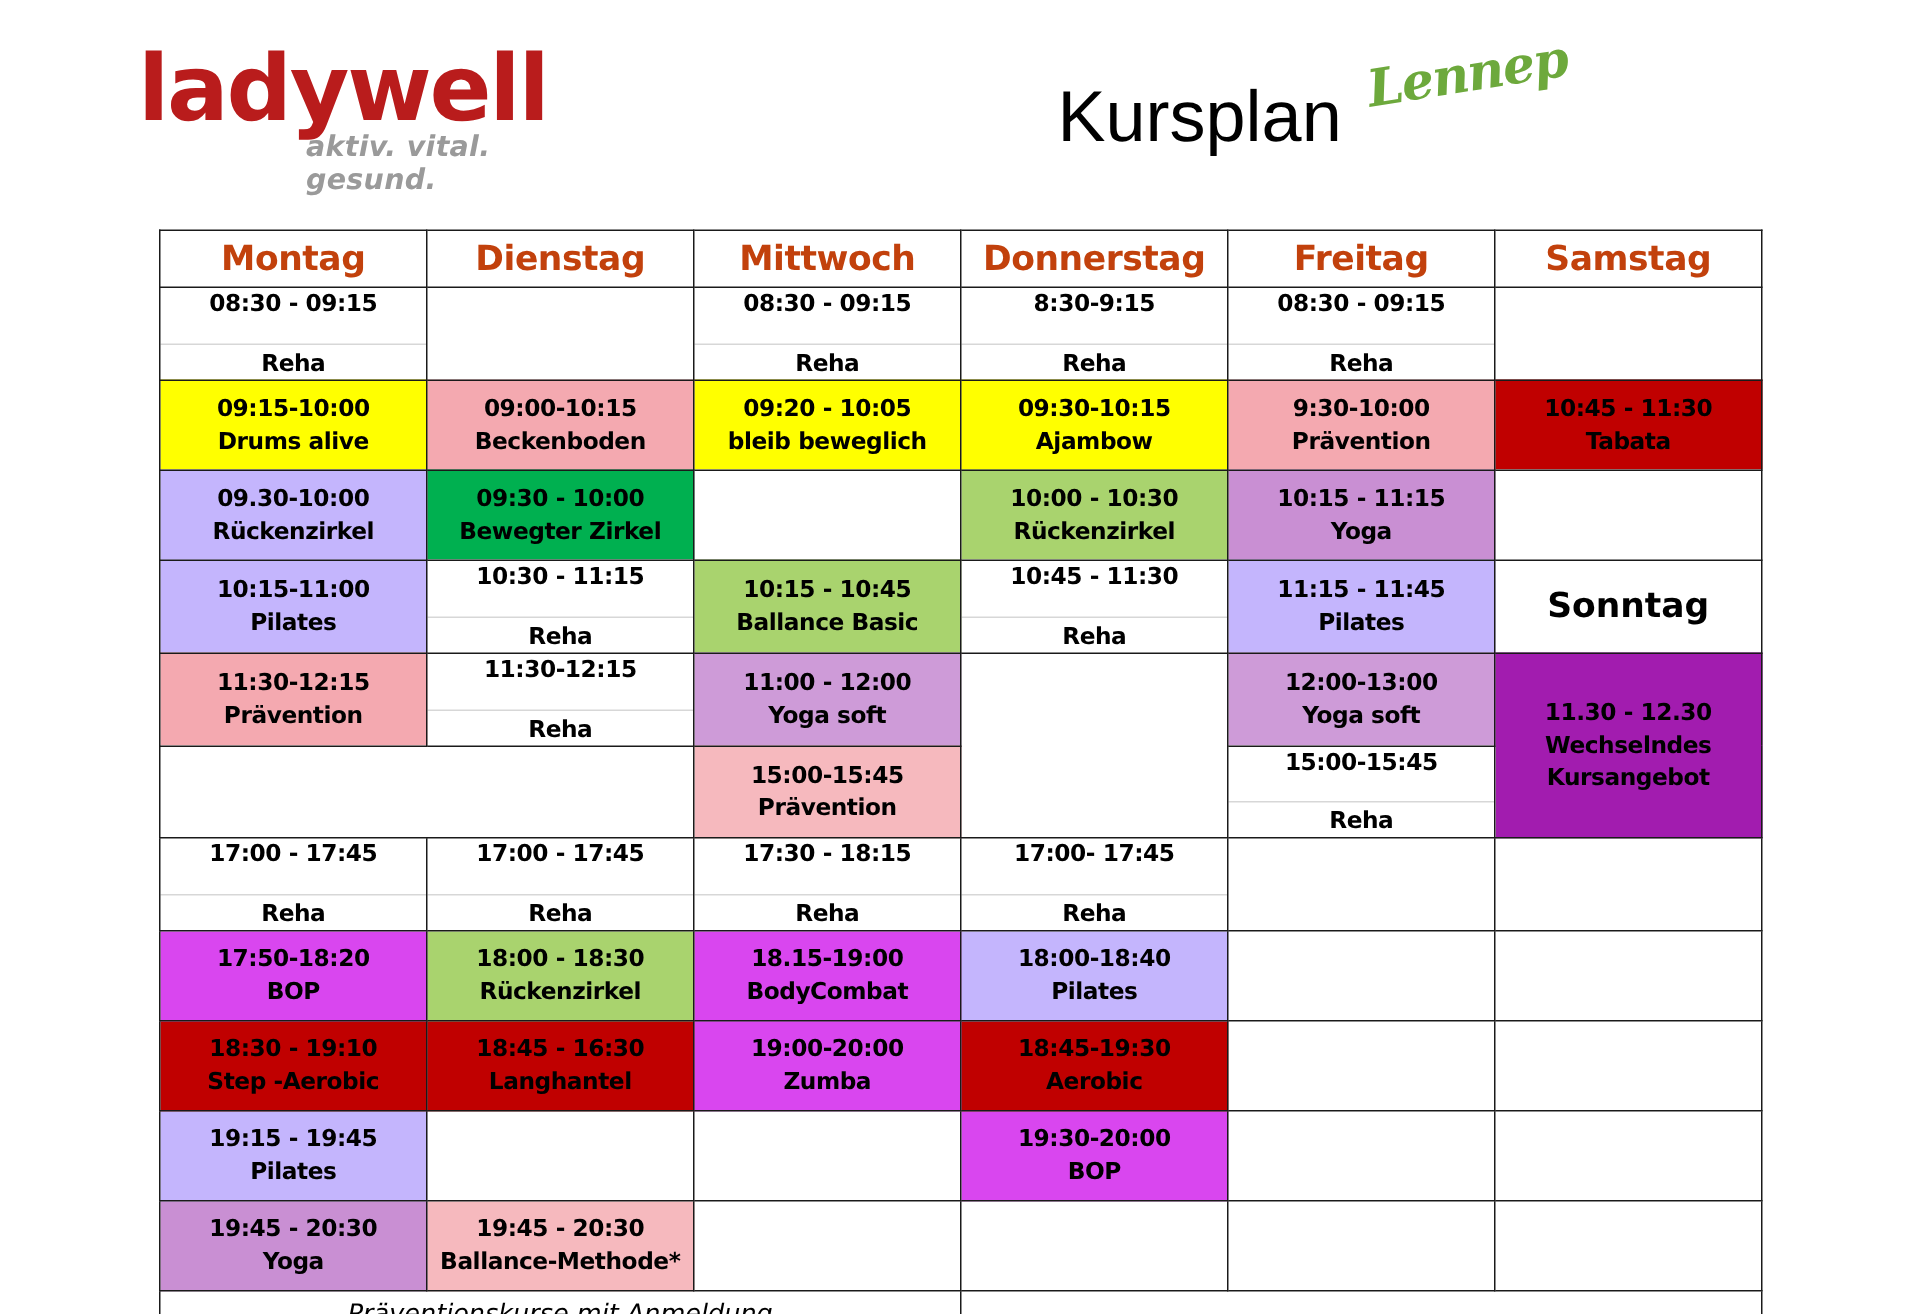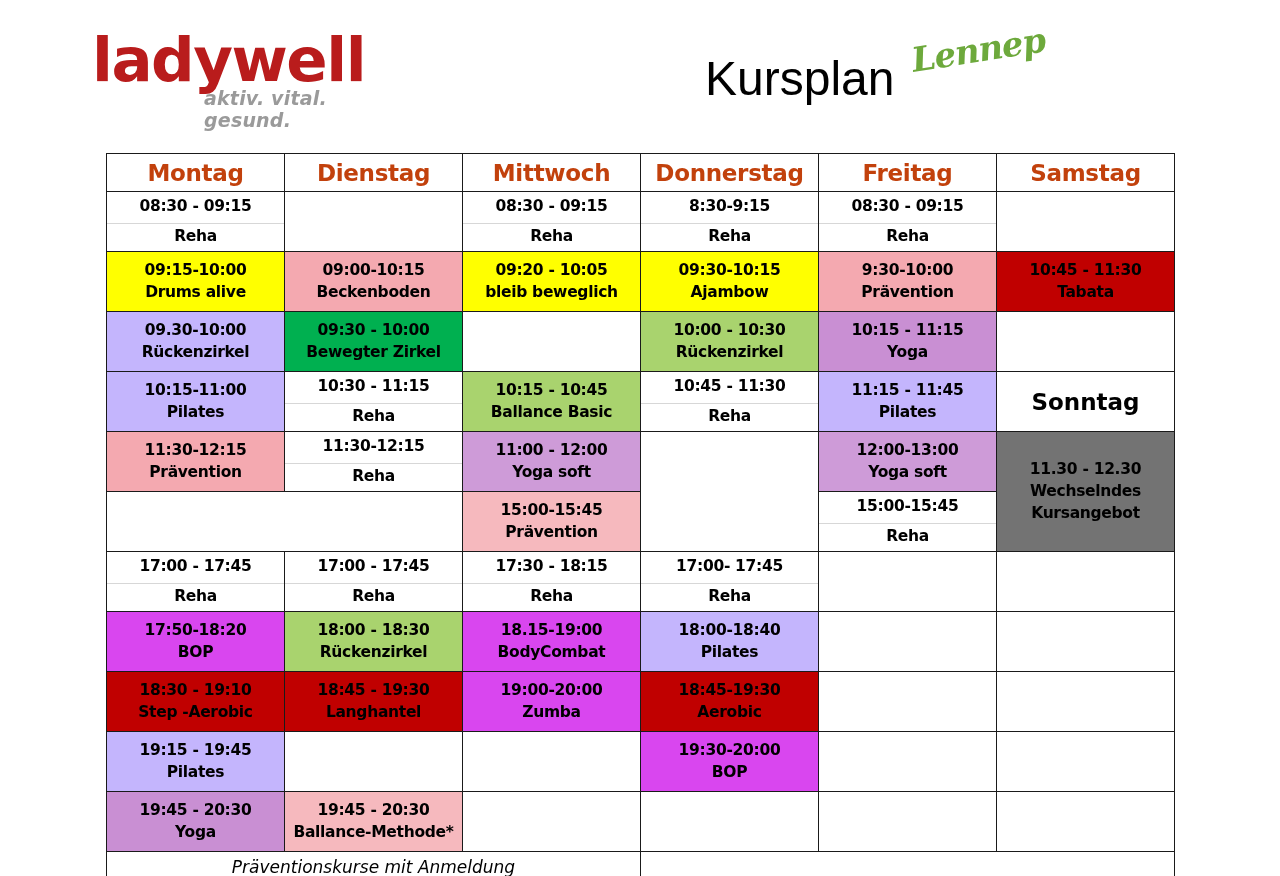--- a/index.html
+++ b/index.html
@@ -107,31 +107,31 @@
     display: block;
     font-family: "DejaVu Sans", sans-serif;
     font-weight: bold;
     font-size: 15.5px;
     color: #000;
     letter-spacing: -0.3px;
   }
   .t-name { margin-top: 1px; }
 
   
-  td.reha .t-time { border-bottom: 1px solid #d7d7d7; padding-bottom: 6px; margin-bottom: 2px; }
+  td.reha .t-time { border-bottom: 1px solid #d7d7d7; padding-bottom: 16px; margin-bottom: 2px; }
 
   
   .c-white   { background: #ffffff; }
   .c-yellow  { background: #FFFF00; }
   .c-pink    { background: #F4A9B0; }
   .c-pinklt  { background: #F6B9BE; }
   .c-green   { background: #c4b5fd; margin-top: 39px; }
   .c-greenbr { background: #00B050; }
   .c-greenlt { background: #A9D36E; }
-  .c-greenlt2{ background: #737373; }
+  .c-greenlt2{ background: #a21caf; }
   .c-purple  { background: #C98FD3; }
   .c-purplelt{ background: #CE9BD8; }
   .c-red     { background: #d946ef; }
   .c-reddk   { background: #C00000; }
 
   td.tall3 { height: 88px; }
 
   
   td.sonntag-head {
     height: 37px;
@@ -382,21 +382,21 @@
     <td class="noborder"></td>
     <td class="noborder"></td>
   </tr>
 
   <tr>
     <td class="slot c-reddk">
       <span class="t-time">18:30 - 19:10</span>
       <span class="t-name">Step -Aerobic</span>
     </td>
     <td class="slot c-reddk">
-      <span class="t-time">18:45 - 19:30</span>
+      <span class="t-time">18:45 - 16:30</span>
       <span class="t-name">Langhantel</span>
     </td>
     <td class="slot c-red">
       <span class="t-time">19:00-20:00</span>
       <span class="t-name">Zumba</span>
     </td>
     <td class="slot c-reddk">
       <span class="t-time">18:45-19:30</span>
       <span class="t-name">Aerobic</span>
     </td>

